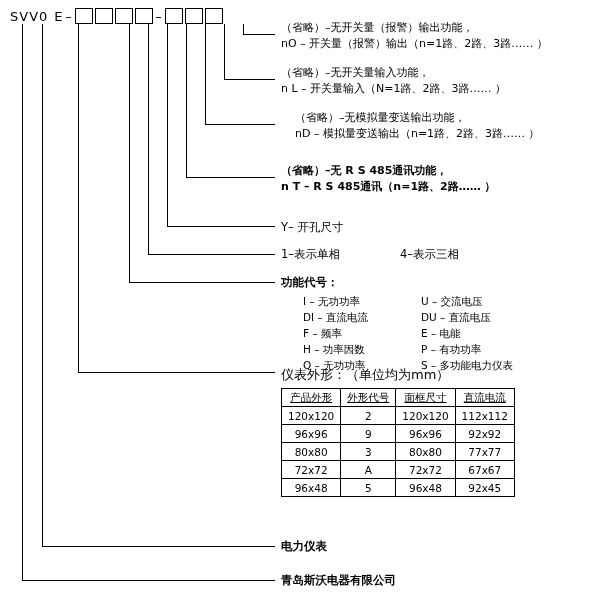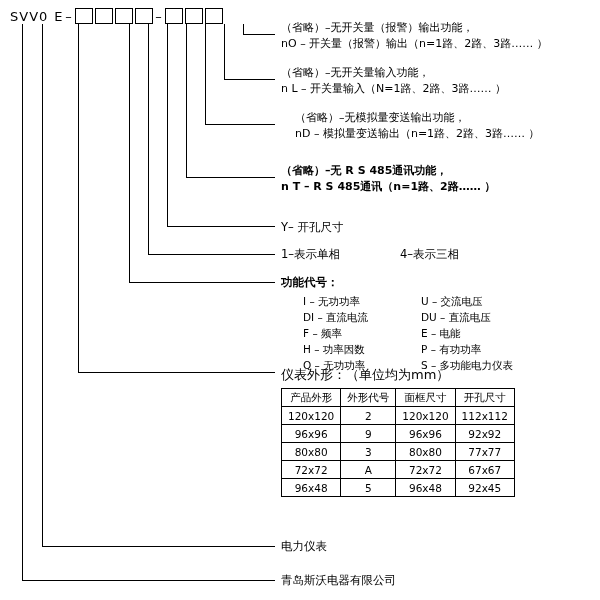--- a/index.html
+++ b/index.html
@@ -29,24 +29,24 @@
   .blk .ln{display:block;}
 
   
   .fn-title{position:absolute;font-size:11.5px;font-weight:bold;}
   .fn-grid{position:absolute;display:grid;grid-template-columns:118px auto;row-gap:2px;font-size:10.5px;line-height:14px;}
 
   
   .dim-title{position:absolute;font-size:13px;font-weight:normal;}
   .tbl{position:absolute;border-collapse:collapse;font-size:10.5px;}
   .tbl td,.tbl th{border:1px solid #000;padding:1px 6px;text-align:center;font-weight:normal;height:15px;}
-  .tbl thead td{font-weight:normal;}
+  .tbl thead td{font-weight:normal;text-decoration:underline;}
 
   .plain{position:absolute;font-size:11.5px;white-space:nowrap;}
-  .bold{font-weight:normal;}
+  .bold{font-weight:bold;}
 </style>
 </head>
 <body>
 
 <div id="root">
 
   <div class="code-row">
     <span class="code-text">SVV0</span>
     <span style="width:6px"></span>
     <span class="code-text">E</span>
@@ -133,21 +133,21 @@
   </div>
 
   <div class="dim-title" style="left:281px;top:366px;">仪表外形：（单位均为mm）</div>
 
   <table class="tbl" style="left:281px;top:388px;">
     <thead>
       <tr>
         <td>产品外形</td>
         <td>外形代号</td>
         <td>面框尺寸</td>
-        <td>开孔尺寸</td>
+        <td>直流电流</td>
       </tr>
     </thead>
     <tbody>
       <tr>
         <td>120x120</td>
         <td>2</td>
         <td>120x120</td>
         <td>112x112</td>
       </tr>
       <tr>

